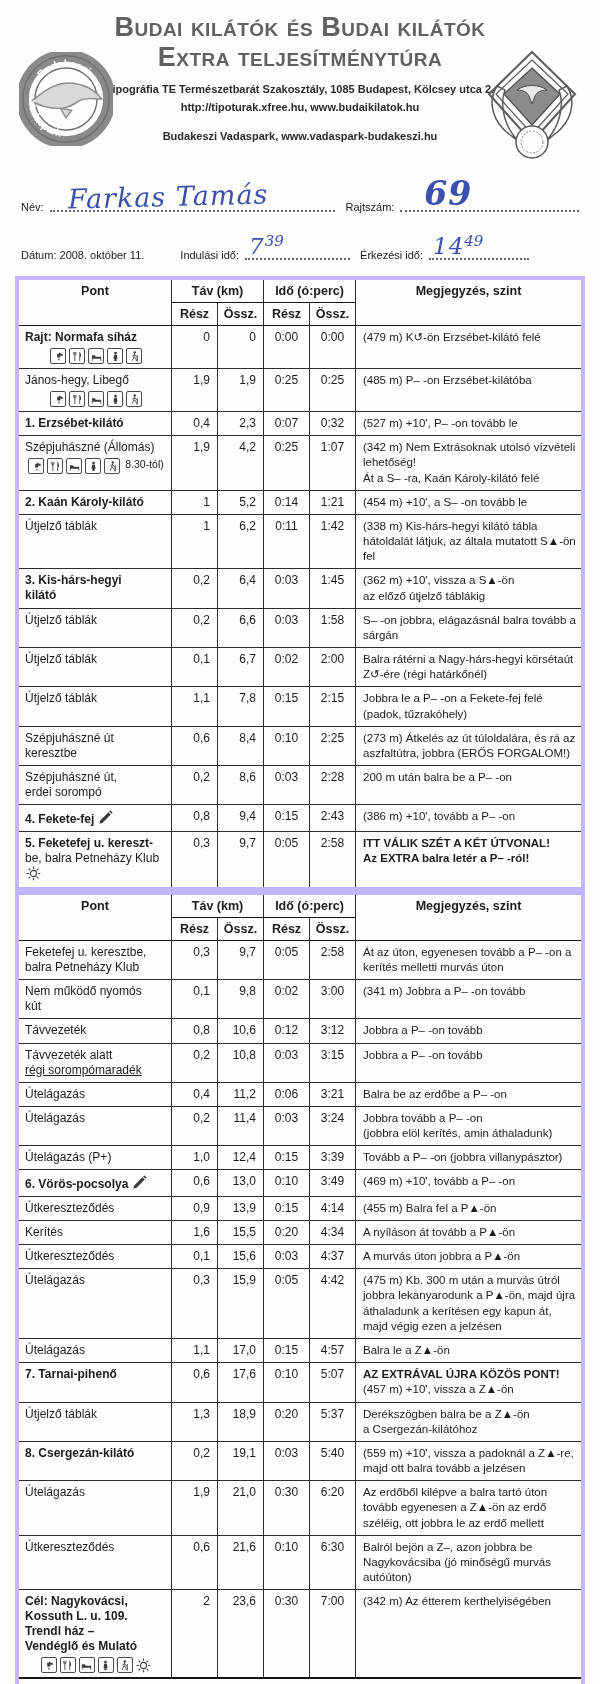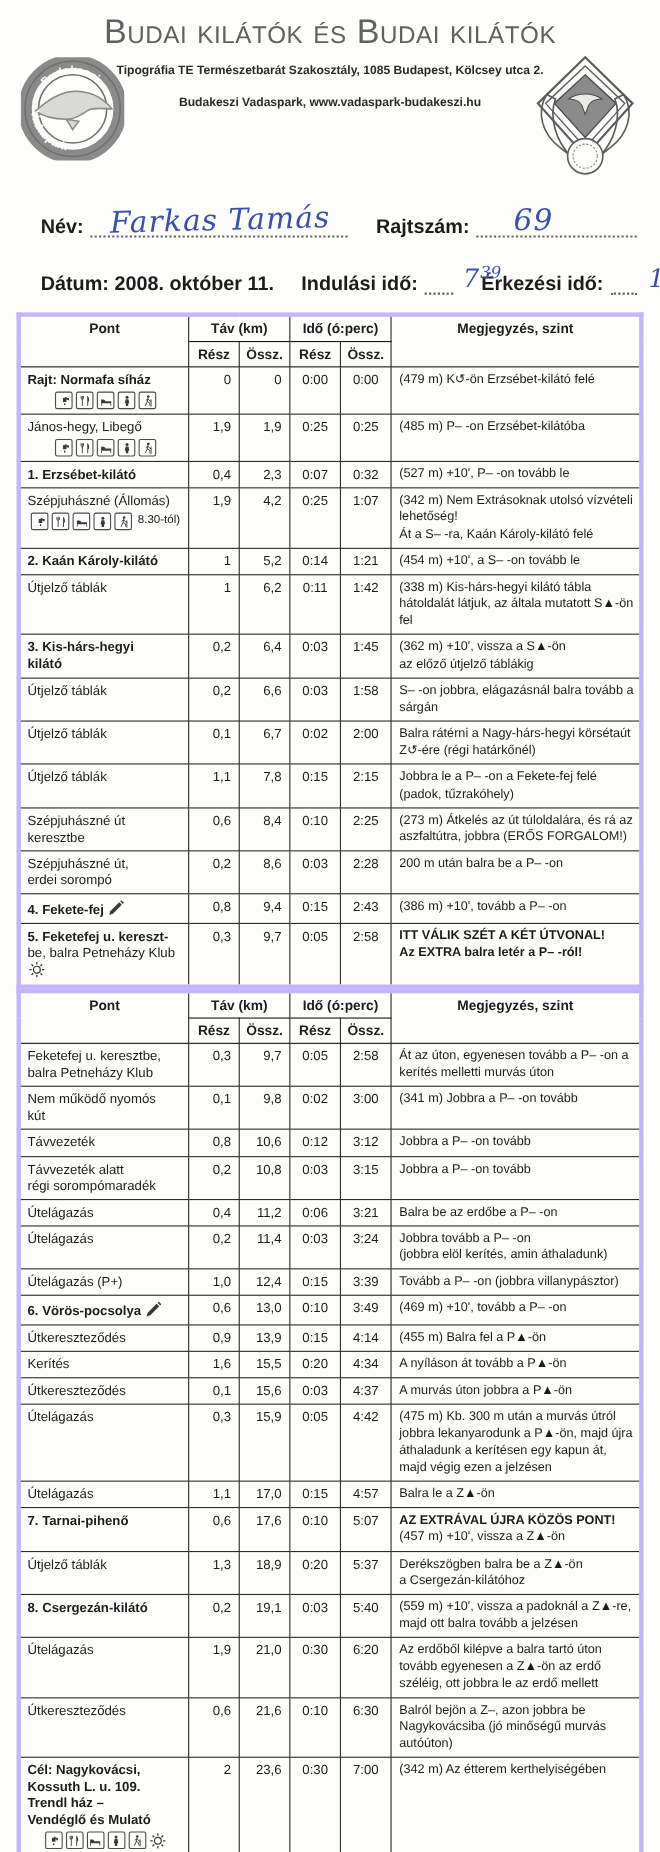--- a/index.html
+++ b/index.html
@@ -4,41 +4,41 @@
 <style>
   html,body{margin:0;padding:0;background:#ffffff;}
   .page{
     width:600px; min-height:1684px; margin:0 auto; box-sizing:border-box;
     background:#fdfdfb; padding:12px 15px 10px;
     font-family:"Liberation Sans", sans-serif; color:#1c1c1c; position:relative;
   }
   
   .hdr{position:relative; min-height:150px;}
   .title{
-    text-align:center; font-variant:small-caps; font-weight:normal;
-    color:#616161; font-size:31px; letter-spacing:.5px; line-height:1.12;
+    text-align:center; font-variant:small-caps; font-weight:bold;
+    color:#616161; font-size:27px; letter-spacing:.5px; line-height:1.12;
   }
   .org{ text-align:center; font-size:11px; font-weight:bold; color:#2a2a2a; margin-top:3px; line-height:1.35;}
   .logoL{position:absolute; left:4px; top:40px; width:94px; height:94px;}
   .logoR{position:absolute; right:0px; top:34px; width:106px; height:120px;}
   
   .frow{display:flex; align-items:flex-end; margin:0 6px;}
   .frow.r1{margin-top:34px;}
   .frow.r2{margin-top:30px; margin-bottom:14px;}
-  .flabel{font-size:18px; font-weight:bold; white-space:nowrap; padding-bottom:1px;margin-left:16px;}
+  .flabel{font-size:11px; font-weight:normal; white-space:nowrap; padding-bottom:1px;}
   .dotline{border-bottom:2px dotted #666; position:relative; height:14px; margin:0 10px 2px 6px;}
   .dl-name{flex:1.6;} .dl-bib{flex:1;} .dl-time{width:105px;} .dl-time2{width:100px; margin-right:0;}
   .hand{
     position:absolute; bottom:0px; color:#3a50ae;
     font-family:"DejaVu Serif", serif; font-style:italic; letter-spacing:1px;
     white-space:nowrap; line-height:1;
   }
   .hand.name{left:18px; font-size:27px; transform:rotate(-1.5deg);}
-  .hand.bib{left:34px; font-size:27px;}
-  .hand.time{left:35px; font-size:23px;}
+  .hand.bib{left:24px; font-size:33px;font-weight:bold;}
+  .hand.time{left:4px; font-size:23px;}
   .hand sup{font-size:15px; vertical-align:8px; letter-spacing:0;}
   
   table.route{border-collapse:collapse; width:100%; border:4px solid #c4b5fd; font-size:12px;}
   table.route + table.route{margin-top:0;}
   .tbl1{margin-top:6px;}
   .tbl2{margin-top:26px;}
   table.route th, table.route td{border:1px solid #2b2b2b; vertical-align:top;}
   table.route thead th{
     font-weight:bold; text-align:center; font-size:12.5px; padding:4px 2px;
     border-bottom:1.5px solid #161616;
@@ -92,21 +92,23 @@
       <path d="M53 14 L89 48 L53 88 L17 48 Z" fill="none" stroke="#5c5c5c" stroke-width="1.2"></path>
       <path d="M53 22 L81 48 L53 79 L25 48 Z" fill="#8b8b8b" stroke="#4c4c4c" stroke-width="1.2"></path>
       <path d="M38 44 C46 38 60 38 68 44 C62 44 58 46 56 50 L53 58 L50 50 C48 46 44 44 38 44 Z" fill="#e9e9e6" stroke="#4c4c4c" stroke-width="1"></path>
       <path d="M18 40 C8 56 14 76 30 88 L40 96 C26 82 20 60 26 44 Z" fill="none" stroke="#5c5c5c" stroke-width="1.5"></path>
       <path d="M88 40 C98 56 92 76 76 88 L66 96 C80 82 86 60 80 44 Z" fill="none" stroke="#5c5c5c" stroke-width="1.5"></path>
       <circle cx="53" cy="96" r="16" fill="#fdfdfb" stroke="#5c5c5c" stroke-width="1.5"></circle>
       <circle cx="53" cy="96" r="11" fill="none" stroke="#8a8a8a" stroke-width="1" stroke-dasharray="2 1.5"></circle>
     </svg>
 
     <div class="title">Budai kilátók és Budai kilátók</div>
+    <div class="title">Extra teljesítménytúra</div>
     <div class="org" style="margin-top:10px;">Tipográfia TE Természetbarát Szakosztály, 1085 Budapest, Kölcsey utca 2.</div>
+    <div class="org">http://tipoturak.xfree.hu, www.budaikilatok.hu</div>
     <div class="org" style="margin-top:14px;">Budakeszi Vadaspark, www.vadaspark-budakeszi.hu</div>
   </div>
 
   <div class="frow r1">
     <span class="flabel">Név:</span>
     <span class="dotline dl-name">
       <span class="hand name">Farkas Tamás</span>
     </span>
     <span class="flabel">Rajtszám:</span>
     <span class="dotline dl-bib" style="margin-right:0;">
@@ -401,21 +403,21 @@
         </tr>
         <tr>
           <td class="c-point"><span>Távvezeték</span></td>
           <td class="num">0,8</td>
           <td class="num">10,6</td>
           <td class="time">0:12</td>
           <td class="time">3:12</td>
           <td class="note">Jobbra a P– -on tovább</td>
         </tr>
         <tr>
-          <td class="c-point"><span>Távvezeték alatt</span><br><span class="nrm" style="white-space: pre-line;">régi sorompómaradék</span></td>
+          <td class="c-point"><span>Távvezeték alatt</span><br><span class="nrm" style="white-space: pre-line; text-decoration: underline;">régi sorompómaradék</span></td>
           <td class="num">0,2</td>
           <td class="num">10,8</td>
           <td class="time">0:03</td>
           <td class="time">3:15</td>
           <td class="note">Jobbra a P– -on tovább</td>
         </tr>
         <tr>
           <td class="c-point"><span>Útelágazás</span></td>
           <td class="num">0,4</td>
           <td class="num">11,2</td>

